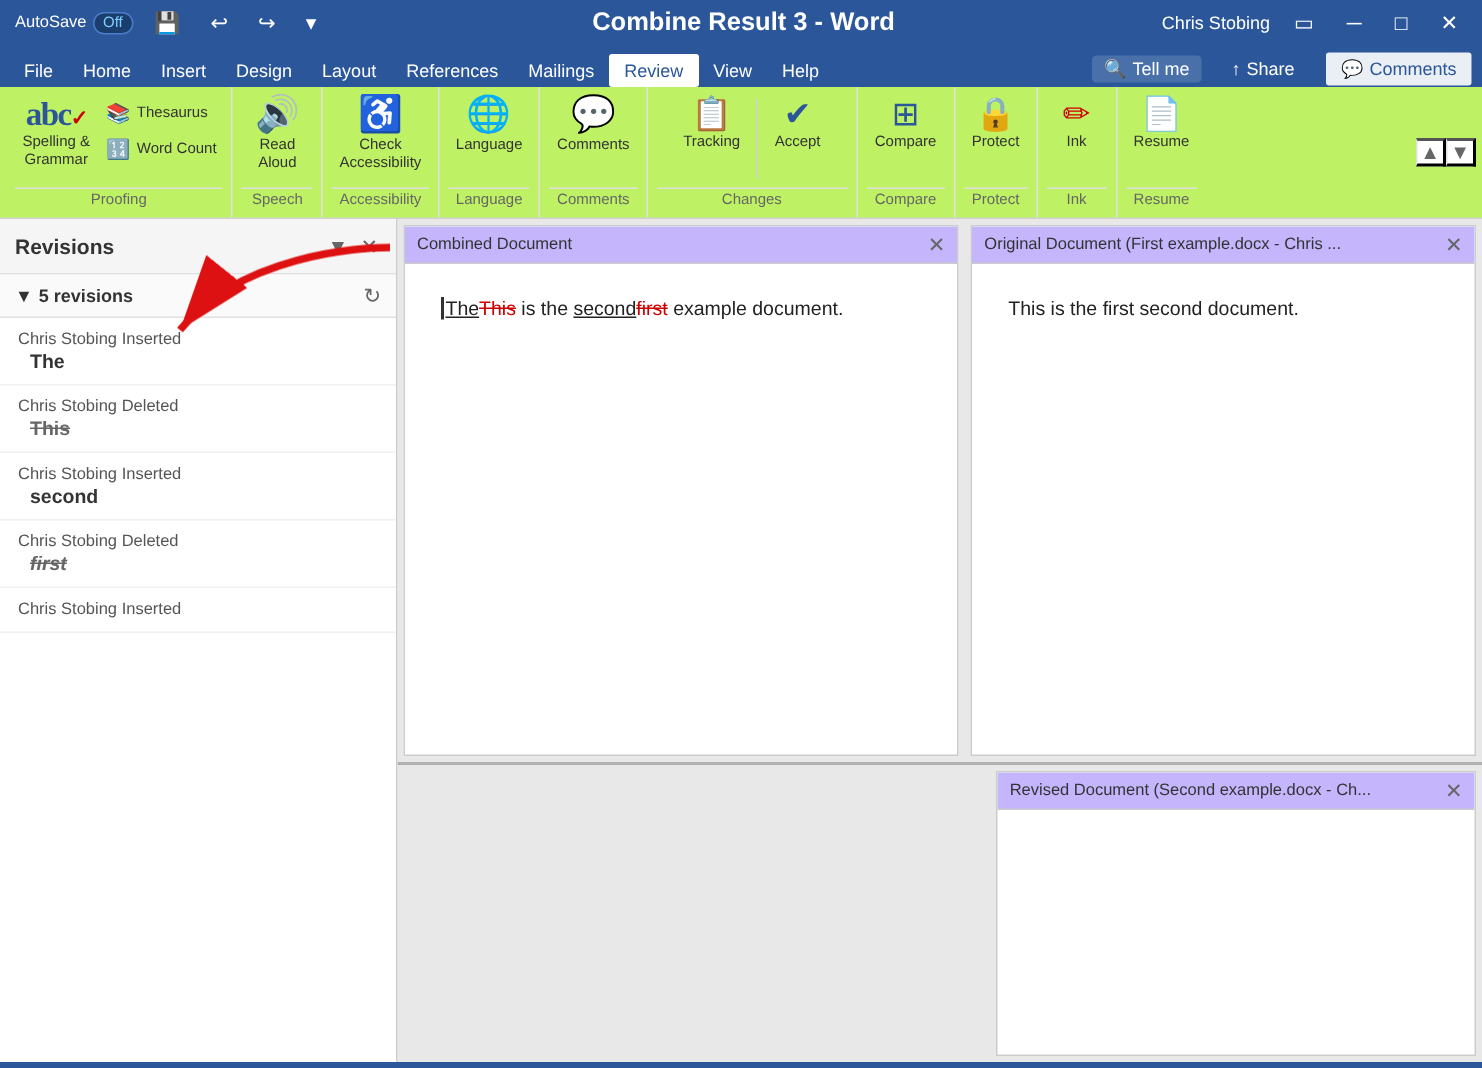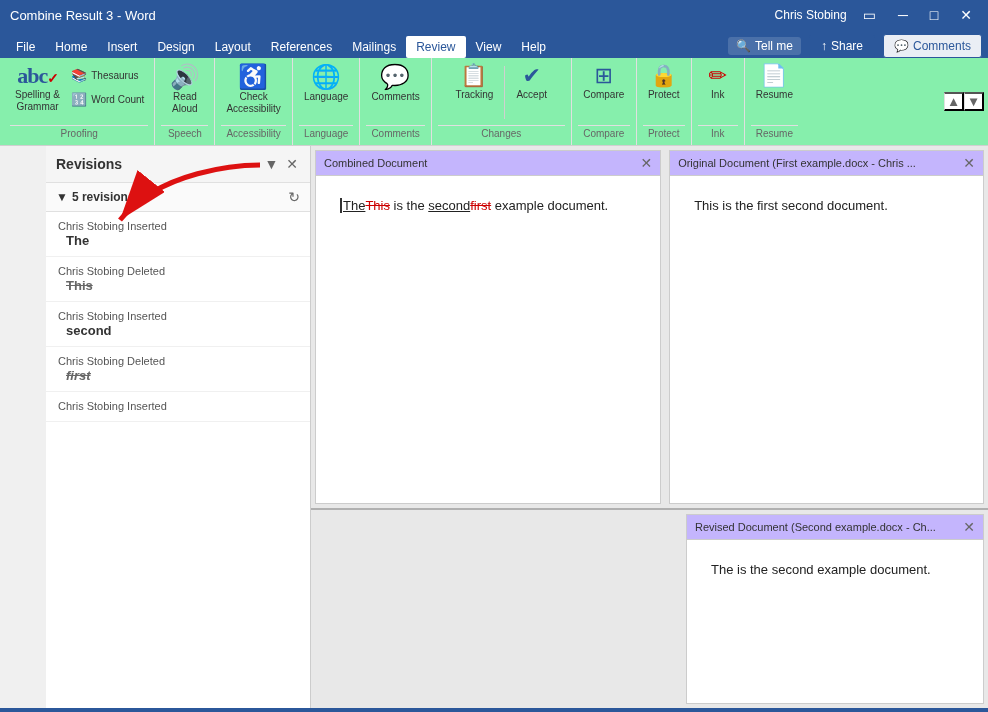--- a/index.html
+++ b/index.html
@@ -7,35 +7,35 @@
 
     
     .title-bar {
       display: flex; align-items: center; justify-content: space-between;
       background: #2b579a; color: white; height: 30px; padding: 0 10px;
       user-select: none;
     }
     .title-bar-left { display: flex; align-items: center; gap: 8px; }
     .autosave { display: flex; align-items: center; gap: 4px; font-size: 11px; }
     .autosave-toggle { background: #1a3f6f; border: 1px solid #4a7cc7; border-radius: 10px; padding: 1px 6px; font-size: 10px; color: #7ecfff; }
-    .title-bar-center { font-size: 13px; font-weight: normal; text-align: right; }
+    .title-bar-center { font-size: 17px; font-weight: bold; text-align: right; }
     .title-bar-right { display: flex; align-items: center; gap: 10px; font-size: 12px; }
     .win-btn { background: none; border: none; color: white; font-size: 14px; cursor: pointer; padding: 2px 6px; }
 
     
     .menu-bar {
       display: flex; align-items: flex-end;
       background: #2b579a; color: white; height: 28px; padding: 0 6px;
     }
     .menu-item { padding: 4px 10px; cursor: pointer; font-size: 12px; border-radius: 2px; }
     .menu-item.active { background: white; color: #2b579a; }
 
     
     .ribbon {
-      background: #86efac; border-bottom: 1px solid #d0d0d0;
+      background: #bef264; border-bottom: 1px solid #d0d0d0;
       display: flex; align-items: stretch; padding: 0 4px; min-height: 88px;
     }
     .ribbon-group {
       display: flex; flex-direction: column; align-items: center;
       border-right: 1px solid #e0e0e0; padding: 4px 6px; min-width: 60px;
     }
     .ribbon-group:last-child { border-right: none; }
     .ribbon-group-content { display: flex; align-items: flex-start; flex: 1; gap: 2px; }
     .ribbon-group-label {
       font-size: 10px; color: #666; text-align: center; padding: 2px 0;
@@ -64,21 +64,21 @@
       background: white; color: #2b579a; border: 1px solid #2b579a; border-radius: 3px;
       padding: 4px 10px; font-size: 12px; cursor: pointer; display: flex; align-items: center; gap: 4px;
     }
 
     
     .ribbon-sep { width: 1px; background: #d0d0d0; margin: 4px 2px; align-self: stretch; }
 
     
     .main-area {
       display: flex; height: calc(712px - 30px - 28px - 92px);
-      background: #e8e8e8; overflow: hidden; margin-left: 46px;
+      background: #e8e8e8; overflow: hidden;
     }
 
     
     .revisions-panel {
       width: 265px; background: white; border-right: 1px solid #ccc;
       display: flex; flex-direction: column; flex-shrink: 0;
     }
     .revisions-header {
       display: flex; align-items: center; justify-content: space-between;
       padding: 8px 10px; border-bottom: 1px solid #e0e0e0; background: #f5f5f5;
@@ -144,20 +144,30 @@
       top: 155px;
       left: 60px;
       pointer-events: none;
       z-index: 999;
     }
   </style>
 </head>
 <body>
 
 <div class="title-bar">
+  <div class="title-bar-left">
+    <div class="autosave">
+      <span style="font-size:11px;">AutoSave</span>
+      <span class="autosave-toggle">Off</span>
+    </div>
+    <button class="win-btn" title="Save">💾</button>
+    <button class="win-btn">↩</button>
+    <button class="win-btn">↪</button>
+    <button class="win-btn">▾</button>
+  </div>
   <div class="title-bar-center">Combine Result 3 - Word</div>
   <div class="title-bar-right">
     <span>Chris Stobing</span>
     <button class="win-btn">▭</button>
     <button class="win-btn">─</button>
     <button class="win-btn">□</button>
     <button class="win-btn close">✕</button>
   </div>
 </div>
 
@@ -382,23 +392,20 @@
 
     <div class="docs-row docs-row-bottom" style="display:flex;padding-left:26px;">
 
       <div style="flex:0 0 0px;"></div>
 
       <div class="doc-panel" style="flex:1; margin-left: calc(100% * 1.1 / 2.1 + 8px); max-width: none;">
         <div class="doc-panel-header">
           <span>Revised Document (Second example.docx - Ch...</span>
           <button class="doc-panel-close">✕</button>
         </div>
-        <div class="doc-content">
-          <span>The is the second example document.</span>
-        </div>
       </div>
     </div>
   </div>
 </div>
 
 <div class="status-bar">
   
 </div>
 
 <svg class="change-arrow-svg" width="220" height="100" viewBox="0 0 220 100">

